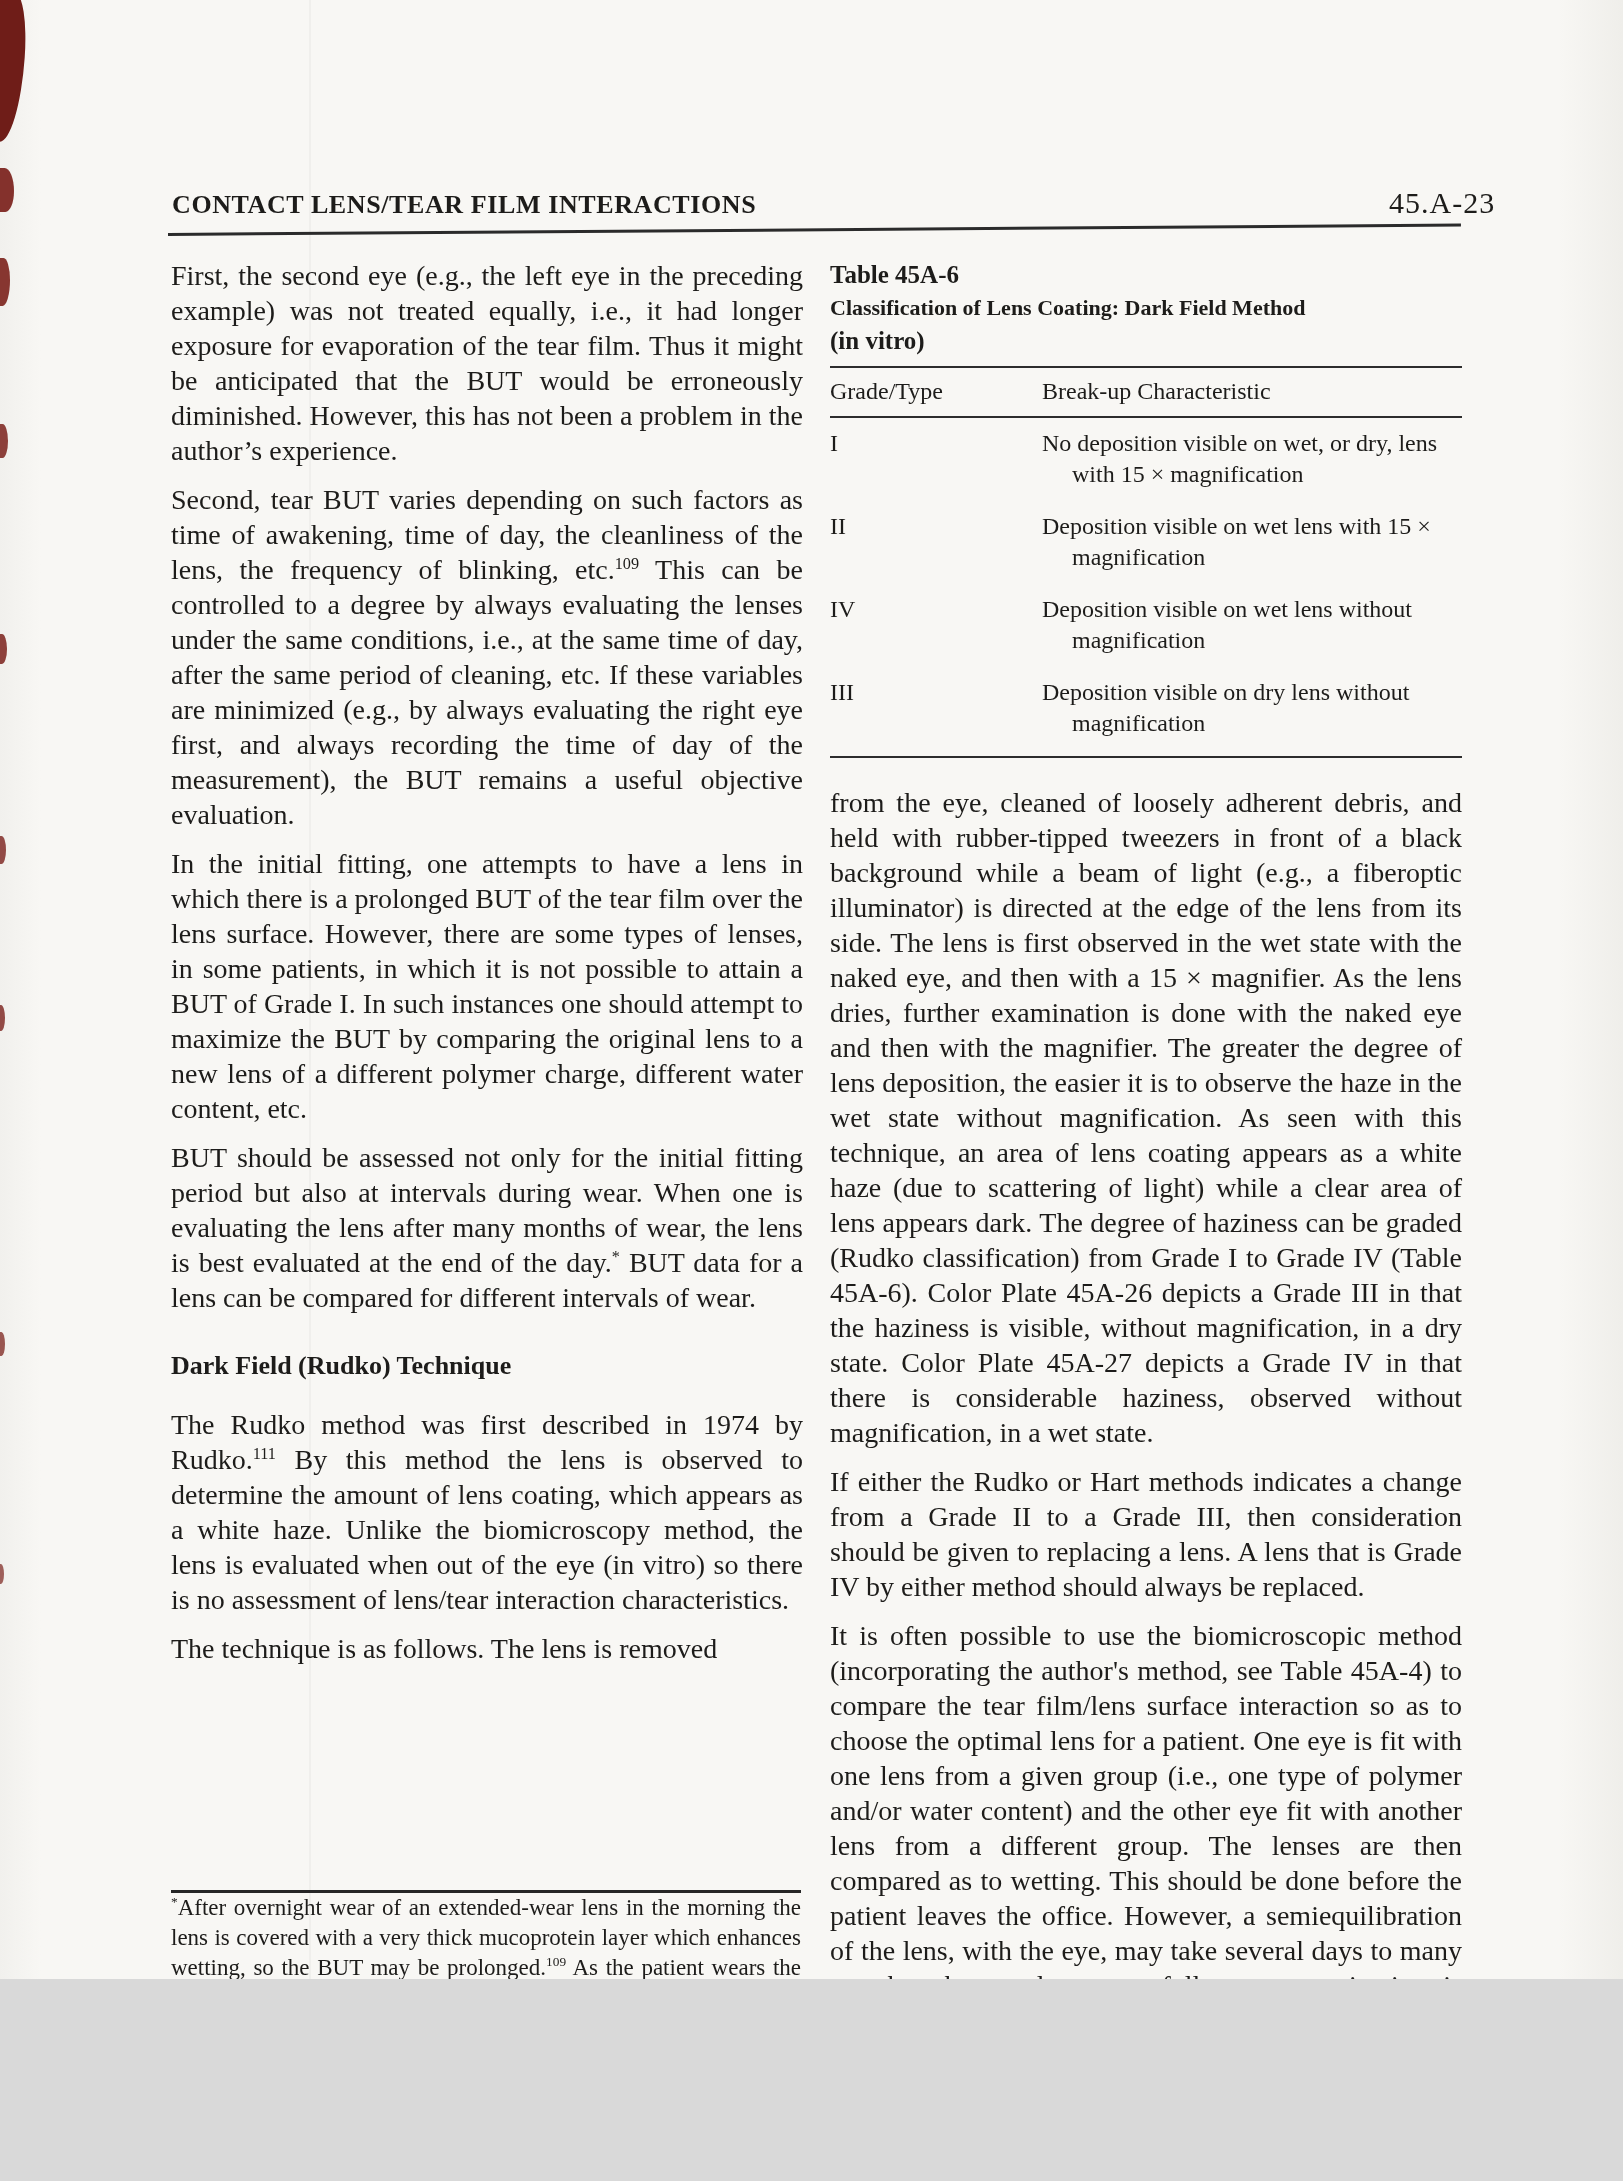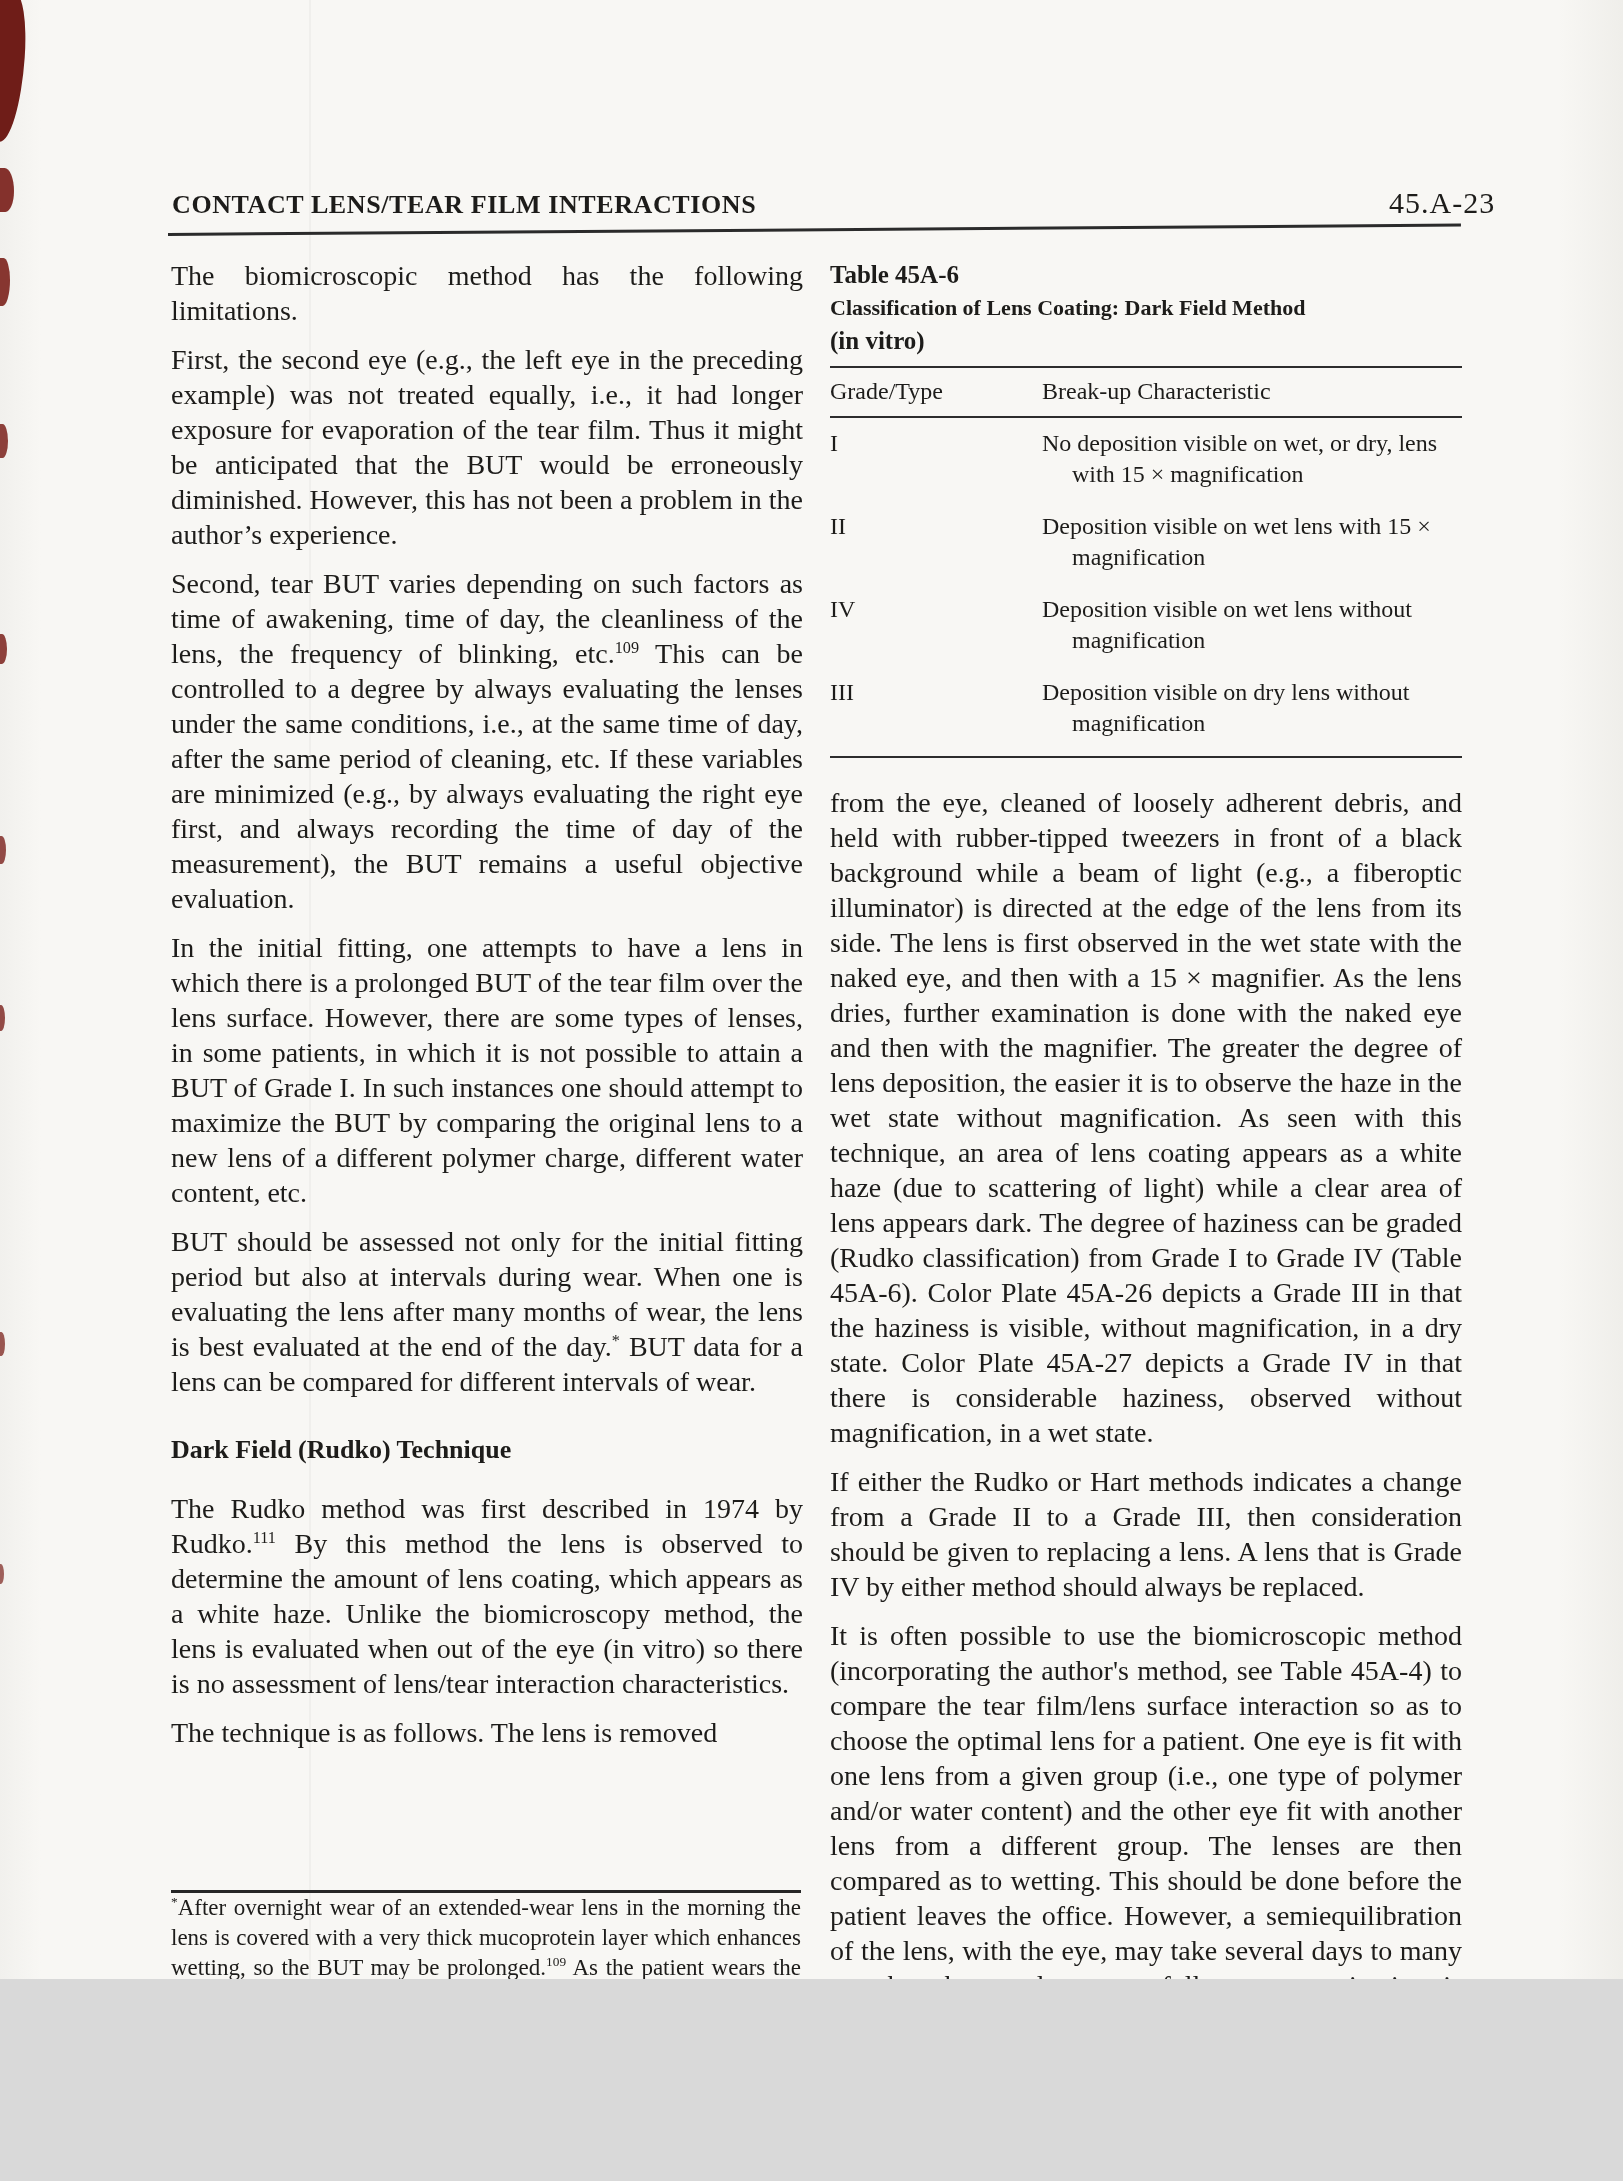--- a/index.html
+++ b/index.html
@@ -77,21 +77,20 @@
   <div class="redmark rm9"></div>
   <div class="redmark rm10"></div>
   <div class="redmark rm11"></div>
   <div class="fold"></div>
 
   <div class="hdr-title">CONTACT LENS/TEAR FILM INTERACTIONS</div>
   <div class="hdr-page">45.A-23</div>
   <div class="hdr-rule"></div>
 
   <div class="col col-left">
-    <p class="body">The biomicroscopic method has the following limitations.</p>
     <p class="body">First, the second eye (e.g., the left eye in the preceding example) was not treated equally, i.e., it had longer exposure for evaporation of the tear film. Thus it might be anticipated that the BUT would be erroneously diminished. However, this has not been a problem in the author’s experience.</p>
     <p class="body">Second, tear BUT varies depending on such factors as time of awakening, time of day, the cleanliness of the lens, the frequency of blinking, etc.<sup>109</sup> This can be controlled to a degree by always evaluating the lenses under the same conditions, i.e., at the same time of day, after the same period of cleaning, etc. If these variables are minimized (e.g., by always evaluating the right eye first, and always recording the time of day of the measurement), the BUT remains a useful objective evaluation.</p>
     <p class="body">In the initial fitting, one attempts to have a lens in which there is a prolonged BUT of the tear film over the lens surface. However, there are some types of lenses, in some patients, in which it is not possible to attain a BUT of Grade I. In such instances one should attempt to maximize the BUT by comparing the original lens to a new lens of a different polymer charge, different water content, etc.</p>
     <p class="body">BUT should be assessed not only for the initial fitting period but also at intervals during wear. When one is evaluating the lens after many months of wear, the lens is best evaluated at the end of the day.<sup>*</sup> BUT data for a lens can be compared for different intervals of wear.</p>
     <div class="section-heading">Dark Field (Rudko) Technique</div>
     <p class="body">The Rudko method was first described in 1974 by Rudko.<sup>111</sup> By this method the lens is observed to determine the amount of lens coating, which appears as a white haze. Unlike the biomicroscopy method, the lens is evaluated when out of the eye (in vitro) so there is no assessment of lens/tear interaction characteristics.</p>
     <p class="body">The technique is as follows. The lens is removed</p>
   </div>
 
   <div class="col col-right">

